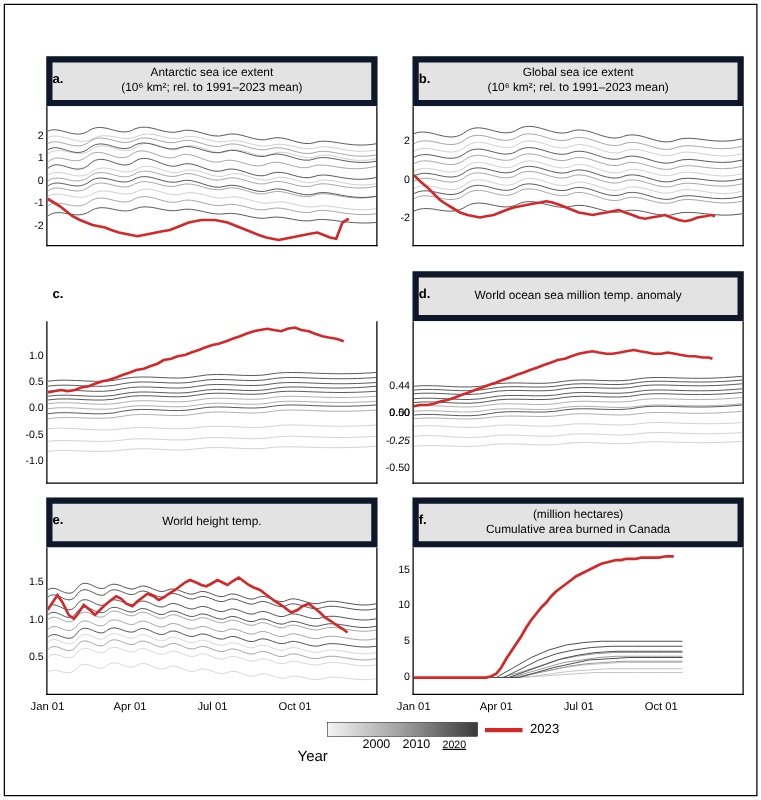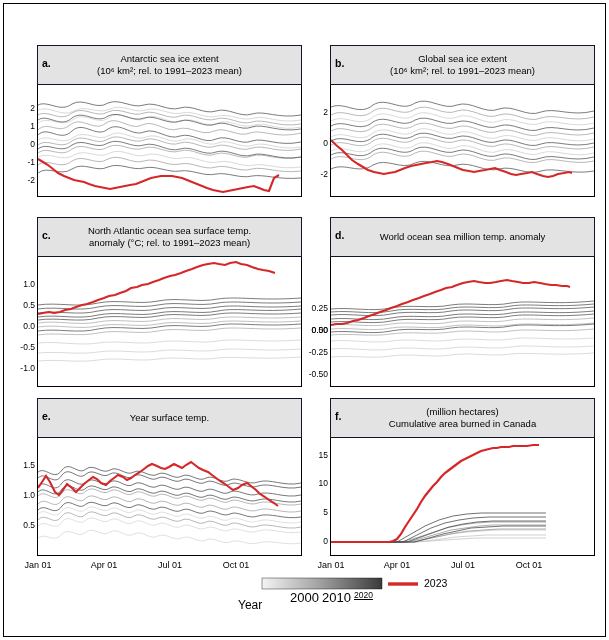--- a/index.html
+++ b/index.html
@@ -14,21 +14,21 @@
   .frame{
     position:absolute;left:3px;top:3px;width:603px;height:634px;
     border:1px solid #000;box-sizing:border-box;
   }
   .panel{
     position:absolute;
     box-sizing:border-box;
   }
   .panel-header{
     position:absolute;left:0;top:0;right:0;height:40px;
-    background:#e3e3e3;border:1px solid #0f172a;box-sizing:border-box;
+    background:#e3e3e3;border:5px solid #0f172a;box-sizing:border-box;
     display:flex;align-items:center;justify-content:center;
     text-align:center;
     font-size:9.5px;line-height:12px;
   }
   .panel-letter{
     position:absolute;left:5px;top:12px;
     font-size:10.5px;font-weight:bold;
   }
   .plotbox{
     position:absolute;left:0;right:0;
@@ -130,26 +130,20 @@
       </g>
       <path fill="none" stroke="#d62728" stroke-width="2.1" d="M0,55 L5,60 L11,65 L16,70 L21,75 L27,79 L32,82 L37,85 L43,87 L48,88 L53,89 L58,88 L64,87 L69,85 L74,83 L80,81 L85,80 L90,79 L95,78 L101,77 L106,76 L111,77 L117,79 L122,81 L127,83 L132,85 L138,86 L143,87 L148,86 L154,85 L159,84 L164,83 L169,85 L175,87 L180,89 L185,90 L190,89 L196,88 L201,87 L206,89 L212,91 L217,92 L222,91 L227,89 L233,88 L238,87 L241,88"></path>
     </svg>
   </div>
   <div class="ticklabel" style="left:-14px;top:62px;width:12px;">2</div>
   <div class="ticklabel" style="left:-14px;top:93px;width:12px;">0</div>
   <div class="ticklabel" style="left:-18px;top:124px;width:16px;">-2</div>
 </div>
 
 <div class="panel" style="left:37px;top:217px;width:265px;height:170px;">
-  <div class="panel-header">
-    <div>
-      <span class="hdr-line">North Atlantic ocean sea surface temp.</span>
-      <span class="hdr-line">anomaly (°C; rel. to 1991–2023 mean)</span>
-    </div>
-  </div>
   <div class="panel-letter">c.</div>
   <div class="plotbox" style="top:40px;height:130px;">
     <svg width="263" height="128" viewBox="0 0 263 128">
       <g stroke="#cccccc" fill="none" stroke-width="0.7">
         <path d="M0,96 C20,94 40,98 60,95 C80,92 100,97 120,94 C140,91 160,96 180,93 C200,90 220,95 263,92"></path>
         <path d="M0,104 C20,102 40,106 60,103 C80,100 100,105 120,102 C140,99 160,104 180,101 C200,99 220,103 263,100"></path>
         <path d="M0,86 C20,84 40,89 60,86 C80,83 100,88 120,85 C140,82 160,87 180,84 C200,81 220,86 263,83"></path>
       </g>
       <g stroke="#a5a5a5" fill="none" stroke-width="0.7">
         <path d="M0,78 C20,75 40,80 60,76 C80,72 100,78 120,74 C140,70 160,76 180,72 C200,69 220,74 263,71"></path>
@@ -198,30 +192,30 @@
         <path d="M0,58 C20,56 40,61 60,57 C80,53 100,58 120,54 C140,51 160,56 180,52 C200,49 220,54 263,50"></path>
         <path d="M0,55 C20,53 40,58 60,54 C80,50 100,55 120,51 C140,48 160,53 180,49 C200,46 220,51 263,47"></path>
         <path d="M0,65 C20,63 40,68 60,64 C80,60 100,65 120,61 C140,58 160,63 180,59 C200,56 220,61 263,57"></path>
         <path d="M0,52 C20,50 40,55 60,51 C80,47 100,52 120,48 C140,45 160,50 180,46 C200,43 220,48 263,44"></path>
         <path d="M0,75 C20,73 40,78 60,74 C80,70 100,75 120,71 C140,68 160,73 180,69 C200,66 220,71 263,67"></path>
       </g>
       <path fill="none" stroke="#d62728" stroke-width="2.1" d="M0,68 L5,67 L11,67 L16,66 L22,64 L27,63 L33,61 L38,59 L44,57 L49,55 L55,53 L60,51 L66,49 L71,47 L77,45 L82,43 L88,41 L93,39 L99,37 L104,35 L110,33 L115,31 L121,30 L126,28 L132,26 L137,25 L143,24 L148,25 L154,26 L159,26 L165,25 L170,24 L176,23 L181,24 L187,25 L192,26 L198,26 L203,25 L209,26 L214,27 L220,28 L225,28 L231,29 L236,29 L239,30"></path>
     </svg>
   </div>
   <div class="ticklabel" style="left:-26px;top:80px;width:24px;margin-top:28px;">0.50</div>
-  <div class="ticklabel" style="left:-26px;top:86px;width:24px;">0.25</div>
+  <div class="ticklabel" style="left:-26px;top:86px;width:24px;">0.44</div>
   <div class="ticklabel" style="left:-26px;top:108px;width:24px;text-align:right;">0.00</div>
-  <div class="ticklabel" style="left:-30px;top:130px;width:28px;">-0.25</div>
+  <div class="ticklabel" style="left:-30px;top:130px;width:28px;font-style:italic;">-0.25</div>
   <div class="ticklabel" style="left:-30px;top:152px;width:28px;">-0.50</div>
 </div>
 
 <div class="panel" style="left:37px;top:398px;width:265px;height:158px;">
   <div class="panel-header">
     <div>
-      <span class="hdr-line">Year surface temp.</span>
+      <span class="hdr-line">World height temp.</span>
     </div>
   </div>
   <div class="panel-letter">e.</div>
   <div class="plotbox" style="top:40px;height:118px;">
     <svg width="263" height="116" viewBox="0 0 263 116">
       <g stroke="#d2d2d2" fill="none" stroke-width="0.7">
         <path d="M0,88 C8,80 16,95 24,84 C32,74 40,90 48,82 C56,75 64,88 72,82 C80,77 88,90 96,84 C104,79 112,91 120,86 C128,82 136,93 144,88 C152,84 160,94 168,90 C176,86 184,96 192,92 C200,88 210,97 220,93 C232,89 246,97 263,94"></path>
         <path d="M0,76 C8,68 16,84 24,73 C32,63 40,79 48,71 C56,64 64,77 72,71 C80,66 88,79 96,73 C104,68 112,80 120,75 C128,71 136,82 144,77 C152,73 160,84 168,79 C176,75 184,86 192,81 C200,77 210,87 220,83 C232,79 246,88 263,84"></path>
         <path d="M0,100 C8,94 16,106 24,96 C32,88 40,102 48,94 C56,88 64,100 72,94 C80,89 88,101 96,96 C104,91 112,103 120,98 C128,94 136,104 144,100 C152,96 160,106 168,102 C176,98 184,107 192,104 C200,100 210,108 220,105 C232,101 246,108 263,105"></path>
       </g>
@@ -295,18 +289,18 @@
     <defs>
       <linearGradient id="yearGrad" x1="0" y1="0" x2="1" y2="0">
         <stop offset="0%" stop-color="#f4f4f4"></stop>
         <stop offset="50%" stop-color="#9e9e9e"></stop>
         <stop offset="100%" stop-color="#3a3a3a"></stop>
       </linearGradient>
     </defs>
     <rect x="262" y="2" width="120" height="11" fill="url(#yearGrad)" stroke="#000" stroke-width="0.4"></rect>
     <line x1="388" y1="8" x2="418" y2="8" stroke="#d62728" stroke-width="3.4"></line>
   </svg>
-  <div style="position:absolute;left:290px;top:14px;font-size:13px;">2000</div>
-  <div style="position:absolute;left:322px;top:14px;font-size:13px;">2010</div>
+  <div style="position:absolute;left:290px;top:14px;font-size:10px;">2000</div>
+  <div style="position:absolute;left:322px;top:14px;font-size:10px;">2010</div>
   <div style="position:absolute;left:354px;top:14px;font-size:8.5px;text-decoration:underline;">2020</div>
   <div class="legend-title" style="left:228px;top:22px;font-size:12px;">Year</div>
   <div class="legend-2023" style="left:424px;top:1px;">2023</div>
 </div>
 
 </body></html>

